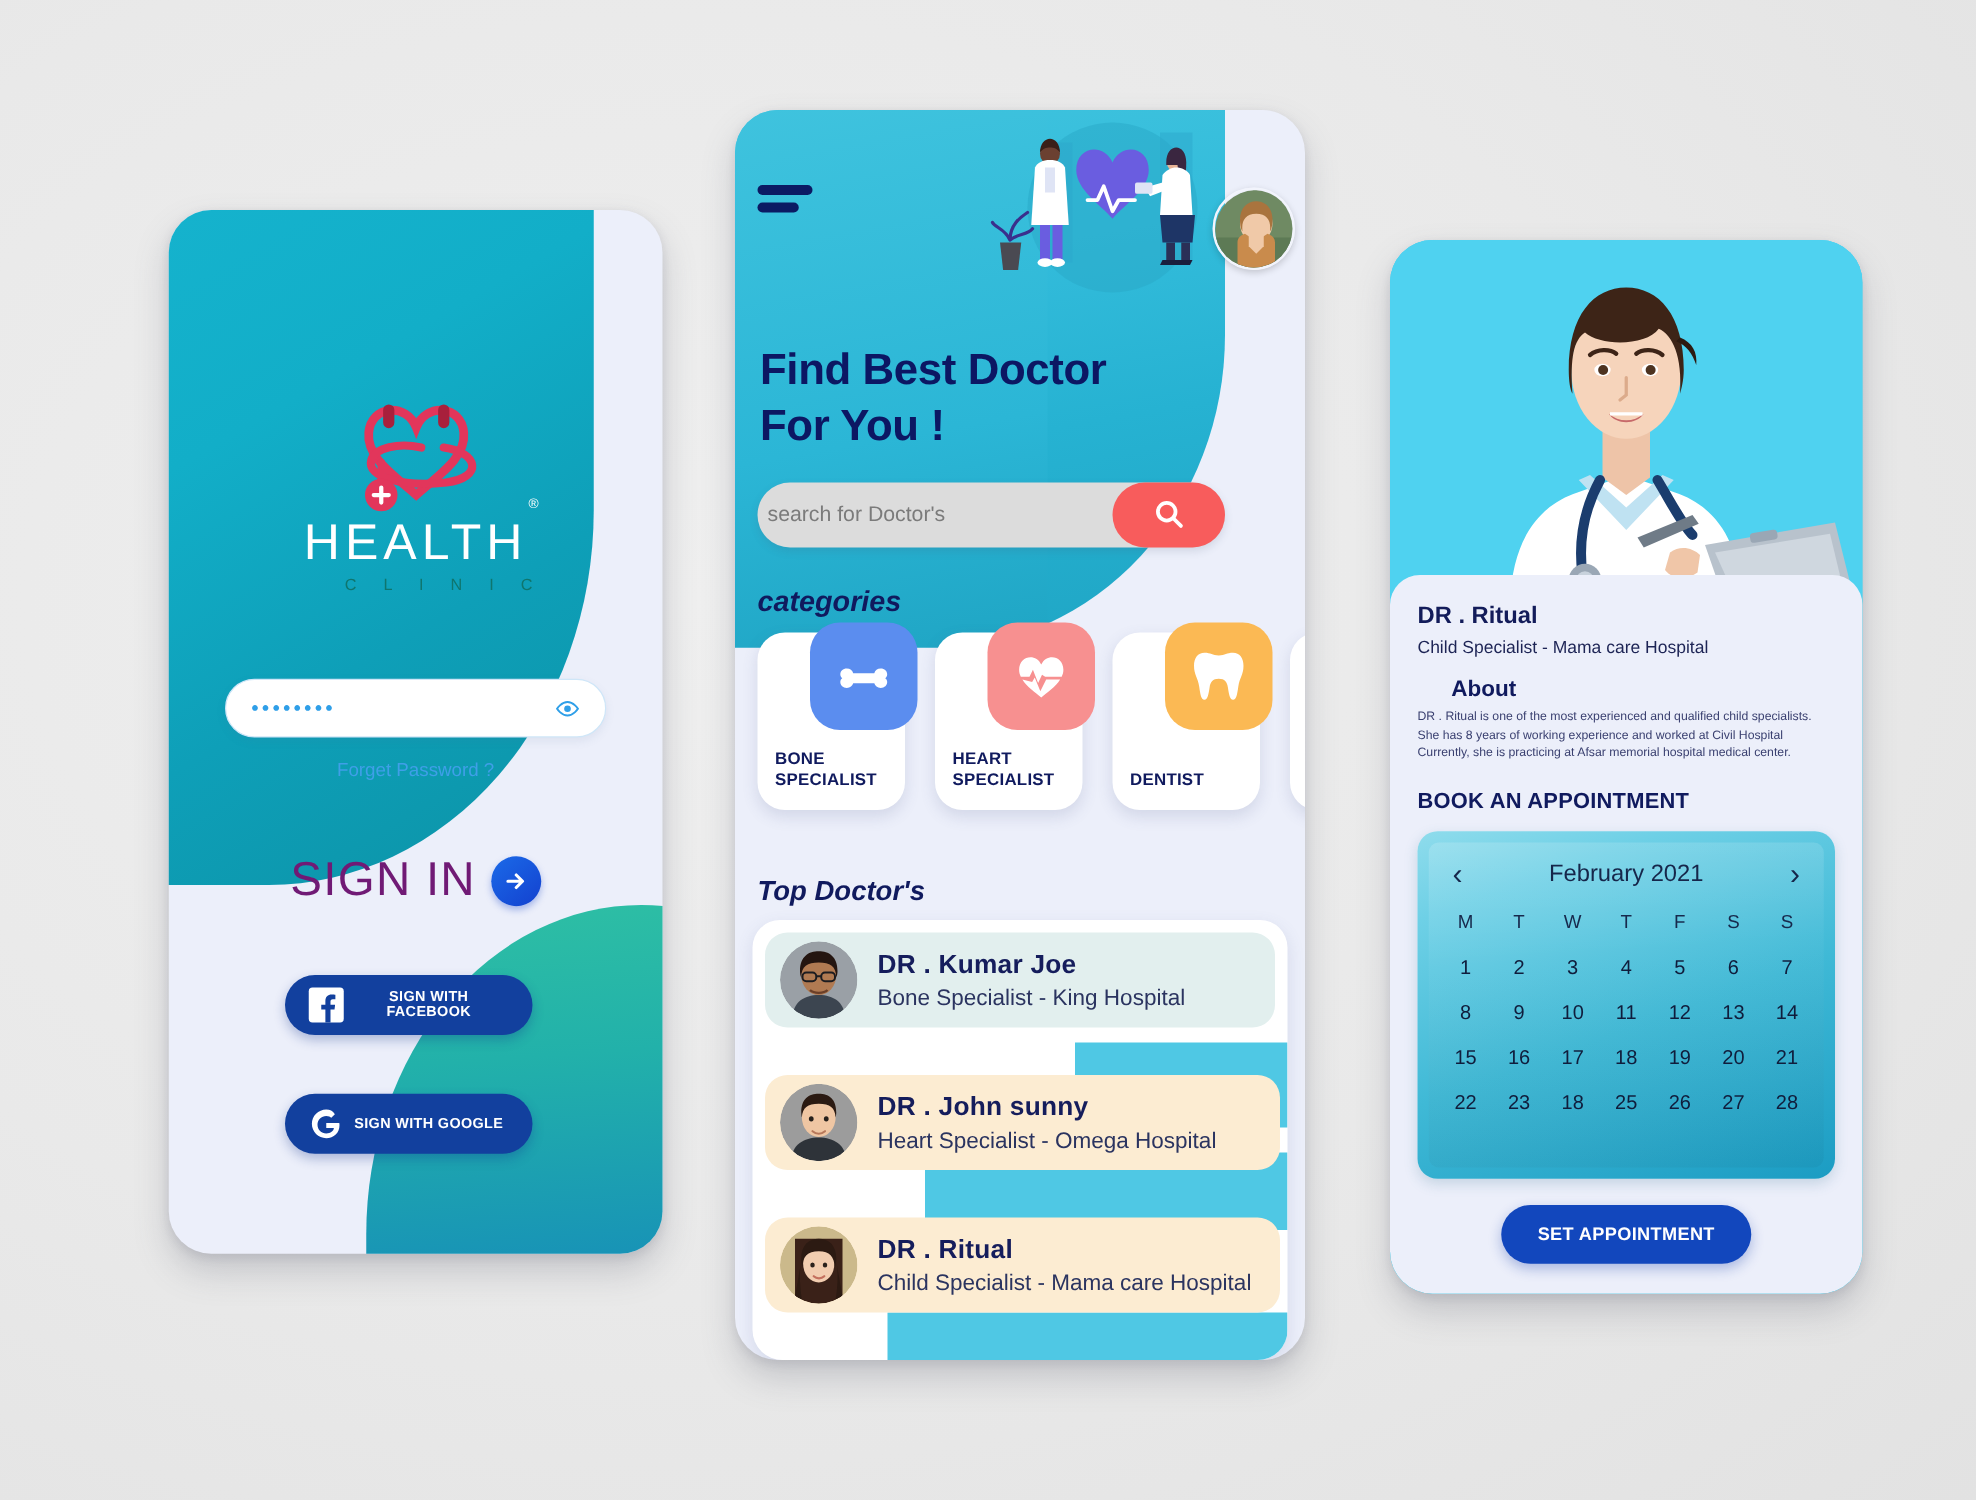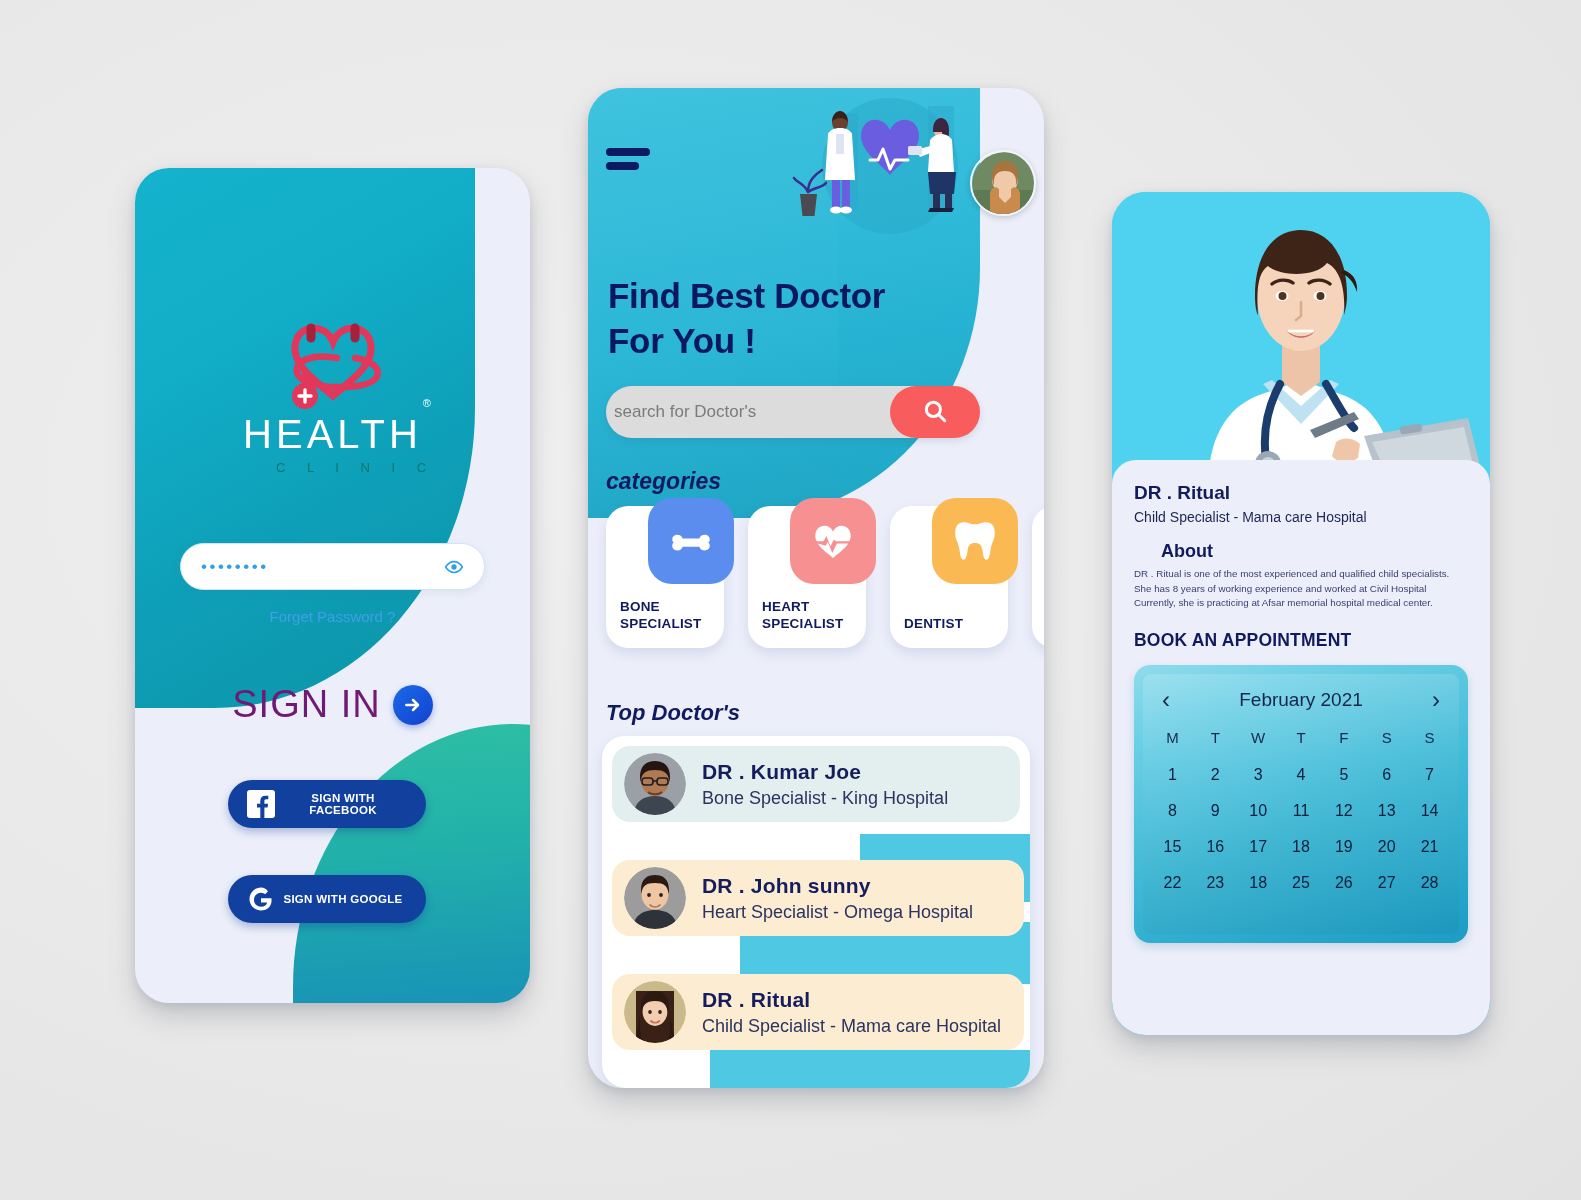--- a/index.html
+++ b/index.html
@@ -576,16 +576,17 @@
               <div class="cal-day">23</div>
               <div class="cal-day">18</div>
               <div class="cal-day">25</div>
               <div class="cal-day">26</div>
               <div class="cal-day">27</div>
               <div class="cal-day">28</div>
             </div>
         </div>
       </div>
 
+      <button class="set-appt">SET APPOINTMENT</button>
     </div>
   </div>
 
 </div>
 
 </body></html>

